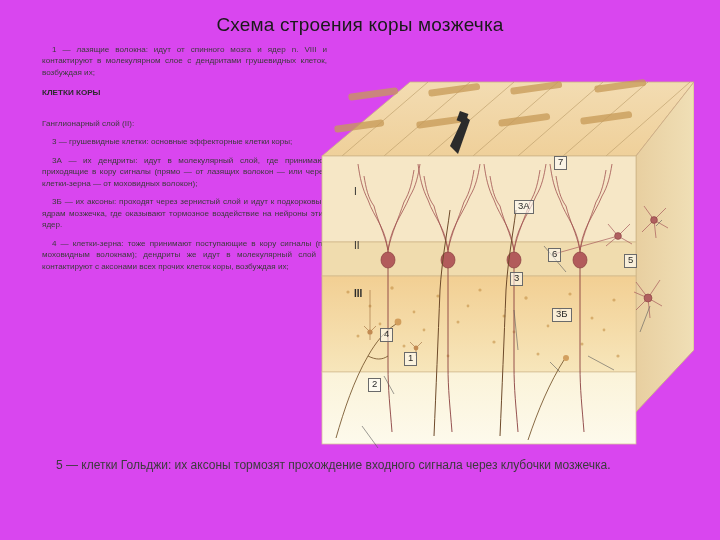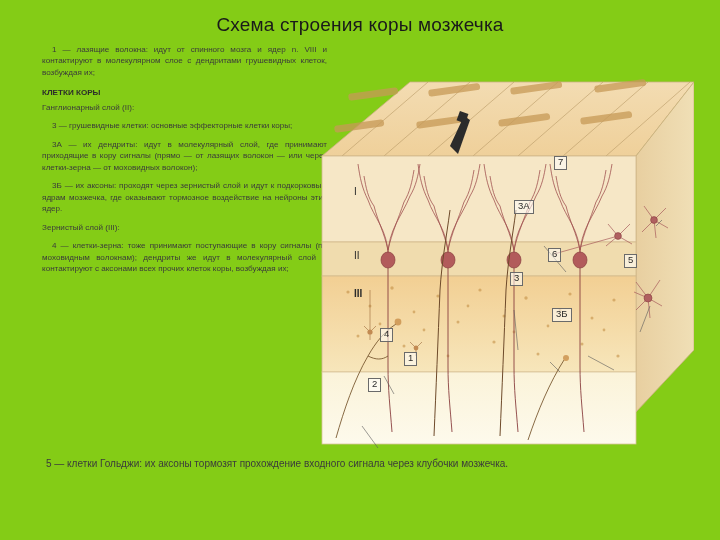--- a/index.html
+++ b/index.html
@@ -11,21 +11,21 @@
     height: 540px;
     background: #ffffff;
     font-family: "Liberation Sans", sans-serif;
     overflow: hidden;
     position: relative;
   }
   .slide {
     position: relative;
     width: 720px;
     height: 540px;
-    background: #84cc16;
+    background: #d946ef;
   }
   .title {
     position: absolute;
     top: 14px;
     left: 0;
     width: 720px;
     text-align: center;
     font-size: 19px;
     color: #1a1a1a;
     letter-spacing: 0.2px;
@@ -36,42 +36,42 @@
     left: 42px;
     top: 44px;
     width: 285px;
     font-size: 8.1px;
     line-height: 1.42;
     color: #3b3b3b;
     font-family: "Liberation Sans", sans-serif;
   }
   .text-wide {
     position: absolute;
-    left: 36px;
+    left: 46px;
     width: 648px;
-    font-size: 10px;
+    font-size: 12px;
     line-height: 1.42;
     color: #3b3b3b;
     font-family: "Liberation Sans", sans-serif;
   }
   .hdr {
     font-weight: bold;
     color: #2b2b2b;
     margin-bottom: 2px;
   }
   .para {
     margin-bottom: 7px;
     text-align: justify;
   }
   .para.indent {
     text-indent: 10px;
   }
   .sec-head {
     margin-top: 9px;
-    margin-bottom: 3px;
+    margin-bottom: 19px;
     color: #2b2b2b;
   }
   
   .figure {
     position: absolute;
     left: 318px;
     top: 60px;
     width: 376px;
     height: 400px;
   }
@@ -99,21 +99,20 @@
 
   <div class="title">Схема строения коры мозжечка</div>
 
   <div class="text-column">
     <div class="para indent">1 — лазящие волокна: идут от спинного мозга и ядер n. VIII и контактируют в молекулярном слое с дендритами грушевидных клеток, возбуждая их;</div>
     <div class="para hdr sec-head">КЛЕТКИ КОРЫ</div>
     <div class="para">Ганглионарный слой (II):</div>
     <div class="para indent">3 — грушевидные клетки: основные эффекторные клетки коры;</div>
     <div class="para indent">3А — их дендриты: идут в молекулярный слой, где принимают приходящие в кору сигналы (прямо — от лазящих волокон — или через клетки-зерна — от моховидных волокон);</div>
     <div class="para indent">3Б — их аксоны: проходят через зернистый слой и идут к подкорковым ядрам мозжечка, где оказывают тормозное воздействие на нейроны этих ядер.</div>
-    <div class="para">Зернистый слой (III):</div>
     <div class="para indent">4 — клетки-зерна: тоже принимают поступающие в кору сигналы (по моховидным волокнам); дендриты же идут в молекулярный слой и контактируют с аксонами всех прочих клеток коры, возбуждая их;</div>
   </div>
 
   <div class="text-wide" style="top:457px;">
     <div class="para indent">5 — клетки Гольджи: их аксоны тормозят прохождение входного сигнала через клубочки мозжечка.</div>
   </div>
 
   <div class="figure">
     <svg class="fig-svg" width="376" height="400" viewBox="0 0 376 400">
       <defs>
@@ -277,21 +276,21 @@
         <line x1="200" y1="290" x2="196" y2="250"></line>
         <line x1="248" y1="212" x2="226" y2="186"></line>
         <line x1="296" y1="310" x2="270" y2="296"></line>
         <line x1="322" y1="272" x2="332" y2="246"></line>
         <line x1="344" y1="160" x2="338" y2="166"></line>
         <line x1="242" y1="312" x2="232" y2="302"></line>
       </g>
     </svg>
 
     <div class="fig-label roman" style="left:36px; top:126px;">I</div>
-    <div class="fig-label roman" style="left:36px; top:190px;">II</div>
+    <div class="fig-label roman" style="left:36px; top:180px;">II</div>
     <div class="fig-label roman" style="left:36px; top:228px;font-weight:bold;">III</div>
 
     <div class="fig-label boxed" style="left:86px; top:292px;">1</div>
     <div class="fig-label boxed" style="left:50px; top:318px;">2</div>
     <div class="fig-label boxed" style="left:192px; top:212px;">3</div>
     <div class="fig-label boxed" style="left:196px; top:140px;text-align:center;">3А</div>
     <div class="fig-label boxed" style="left:234px; top:248px;text-align:right;">3Б</div>
     <div class="fig-label boxed" style="left:62px; top:268px;">4</div>
     <div class="fig-label boxed" style="left:306px; top:194px;">5</div>
     <div class="fig-label boxed" style="left:230px; top:188px;">6</div>

